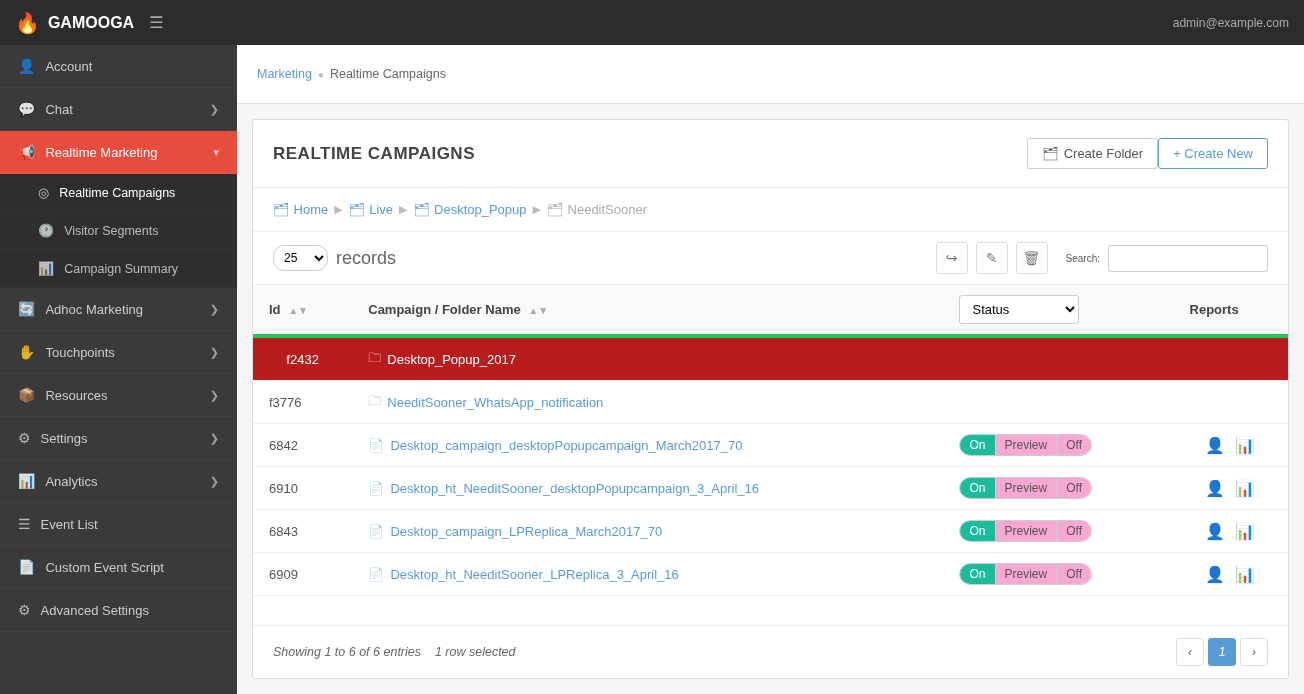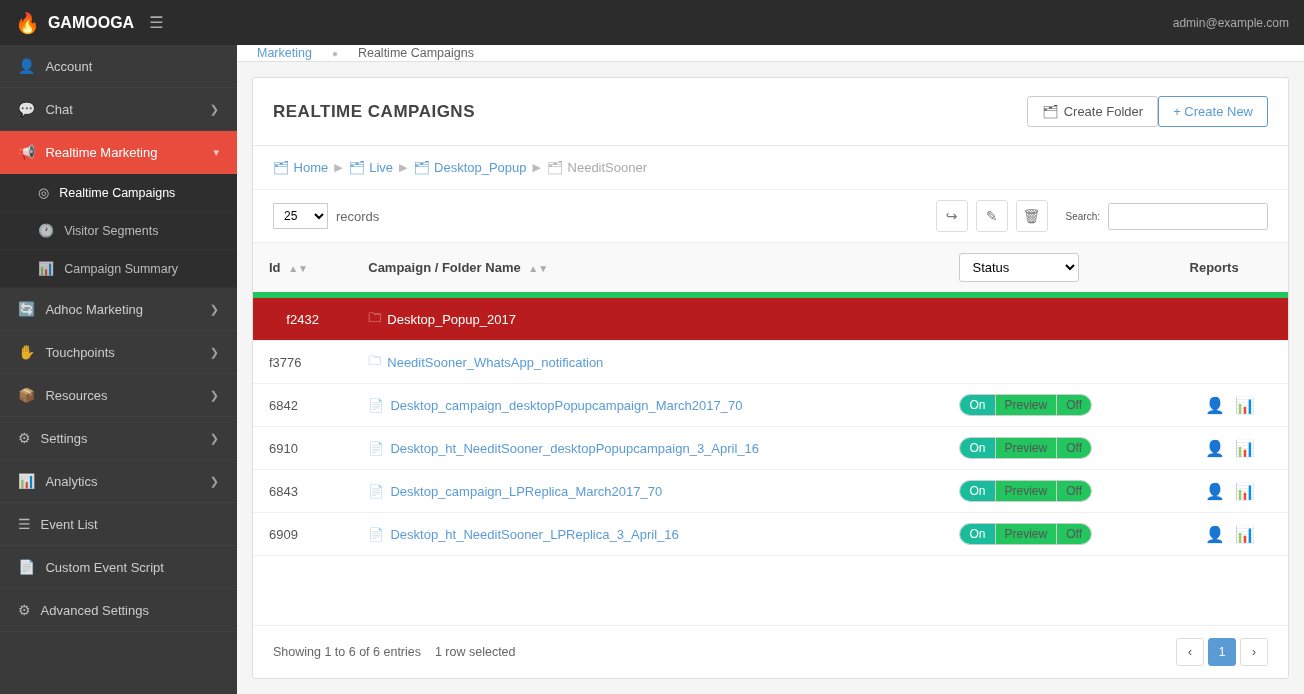--- a/index.html
+++ b/index.html
@@ -102,25 +102,25 @@
       flex: 1;
       background: #f5f5f5;
       overflow-y: auto;
       display: flex;
       flex-direction: column;
     }
 
     
     .breadcrumb-bar {
       background: white;
-      padding: 1px 20px;
+      padding: 22px 20px;
       border-bottom: 1px solid #e0e0e0;
       display: flex;
       align-items: center;
-      gap: 20px;
+      gap: 6px;
       font-size: 12.5px;
       color: #666;
       flex-shrink: 0;
     }
     .breadcrumb-sep { color: #bbb; font-size: 10px; }
     .breadcrumb-link { color: #5b9bd5; cursor: pointer; }
 
     
     .main-panel {
       margin: 15px;
@@ -186,25 +186,25 @@
     .table-controls {
       padding: 10px 20px;
       display: flex;
       align-items: center;
       gap: 8px;
       border-bottom: 1px solid #eee;
     }
     .records-select {
       padding: 4px 6px;
       border: 1px solid #ccc;
-      border-radius: 0;
+      border-radius: 11px;
       font-size: 12px;
       background: white;
     }
-    .records-label { color: #666; font-size: 13px; }
+    .records-label { color: #666; font-size: 18px; }
     .spacer { flex: 1; }
     .action-icon-btn {
       width: 32px;
       height: 32px;
       display: flex;
       align-items: center;
       justify-content: center;
       border: 1px solid #ddd;
       border-radius: 3px;
       background: white;
@@ -221,21 +221,21 @@
       width: 160px;
     }
 
     
     .campaigns-table {
       width: 100%;
       border-collapse: collapse;
     }
     .campaigns-table thead tr {
       background: #f9f9f9;
-      border-bottom: 6px solid #22c55e;
+      border-bottom: 4px solid #22c55e;
     }
     .campaigns-table th {
       padding: 10px 16px;
       text-align: left;
       font-size: 13px;
       font-weight: bold;
       color: #444;
     }
     .campaigns-table th.sortable {
       cursor: pointer;
@@ -274,21 +274,21 @@
     .status-group {
       display: inline-flex;
       border-radius: 11px;
       overflow: hidden;
       border: 1px solid #ccc;
     }
     .status-btn {
       padding: 3px 9px;
       font-size: 12px;
       cursor: pointer;
-      background: #22c55e;
+      background: #f9a8d4;
       color: #555;
       border: none;
       border-right: 1px solid #ccc;
     }
     .status-btn:last-child { border-right: none; }
     .status-btn.active-on {
       background: #1abc9c;
       color: white;
     }
 
@@ -317,20 +317,21 @@
 
     
     .table-footer {
       padding: 12px 20px;
       display: flex;
       align-items: center;
       justify-content: space-between;
       border-top: 1px solid #eee;
       font-size: 12.5px;
       color: #666;
+      font-style: italic;
     }
     .pagination {
       display: flex;
       align-items: center;
       gap: 4px;
     }
     .page-btn {
       width: 28px;
       height: 28px;
       display: flex;

